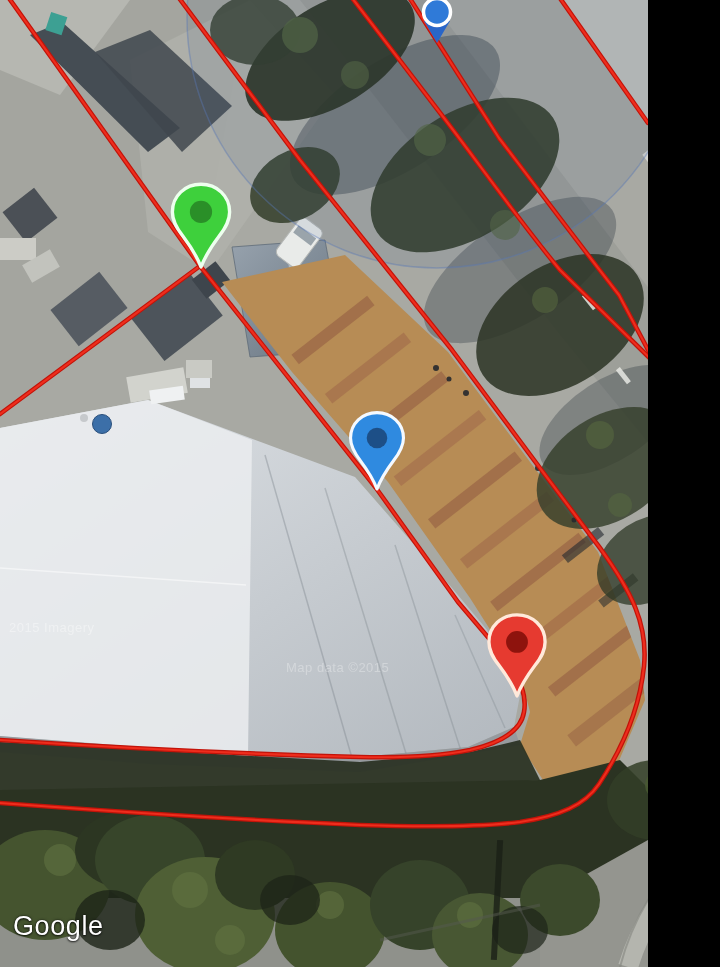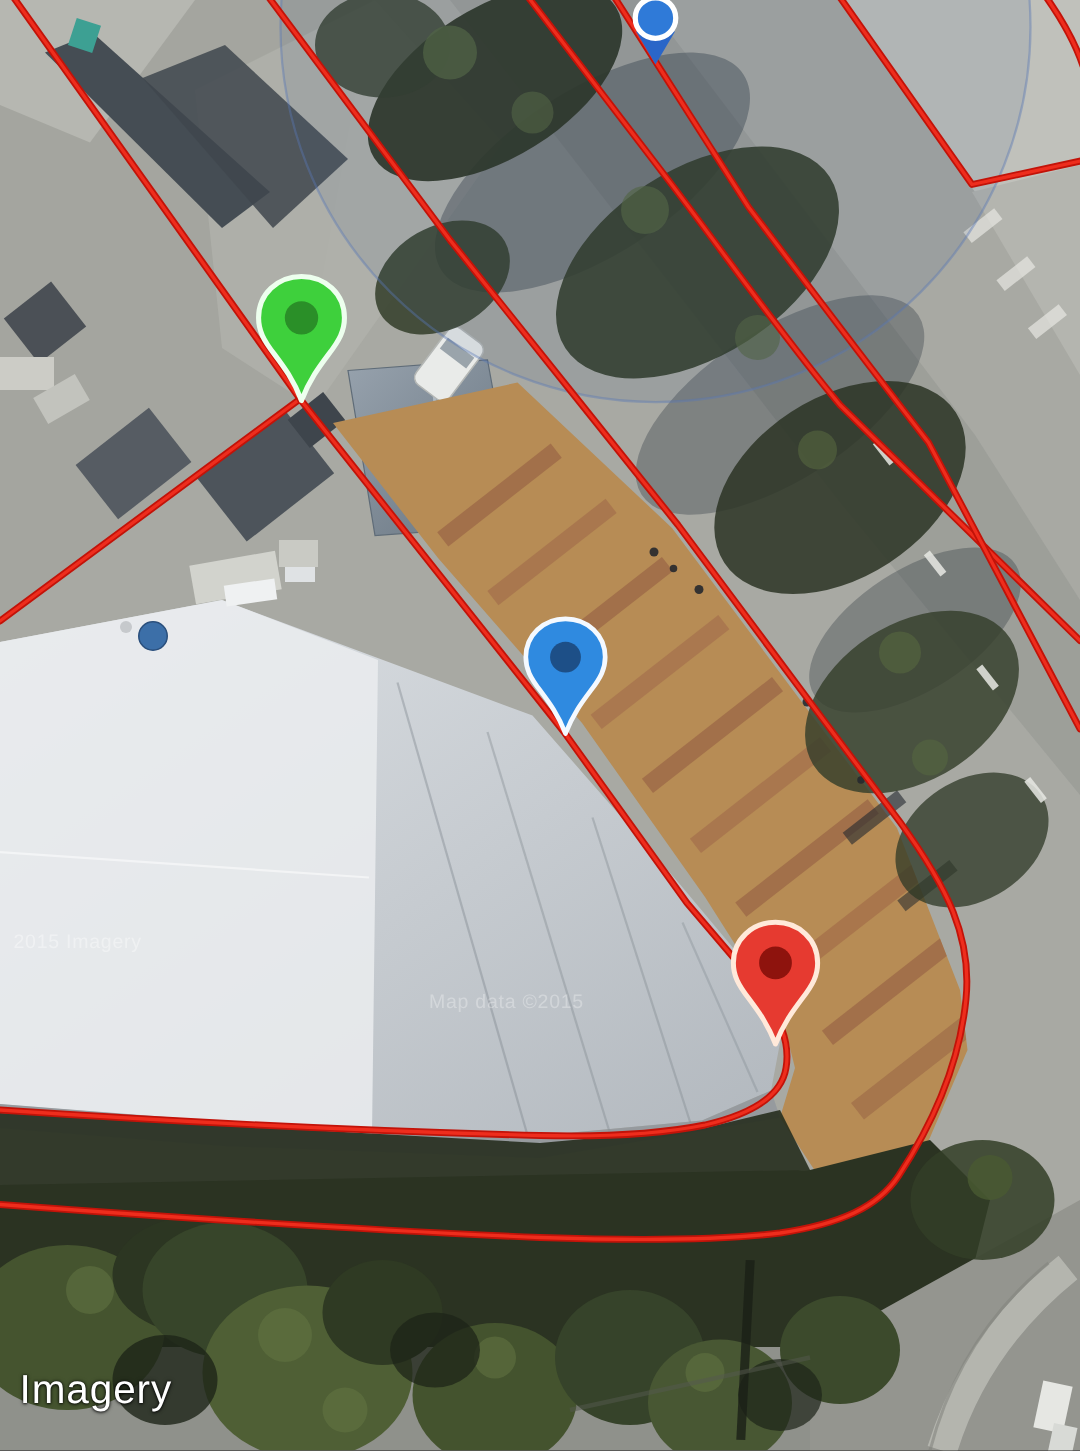--- a/index.html
+++ b/index.html
@@ -1,16 +1,16 @@
 <!DOCTYPE html>
 <html><head>
 <meta charset="utf-8">
 <style>
   html,body{margin:0;padding:0;background:#000;}
-  #stage{position:relative;width:720px;height:967px;overflow:hidden;
+  #stage{position:relative;width:648px;height:967px;overflow:hidden;
          font-family:"Liberation Sans", sans-serif;background:#a8a9a3;}
   #stage svg{position:absolute;left:0;top:0;}
   .google-logo{
     position:absolute;left:13px;top:911px;
     font-size:27px;font-weight:500;letter-spacing:.6px;color:#ffffff;
     text-shadow:0 0 3px rgba(0,0,0,.55),0 1px 2px rgba(0,0,0,.65),0 0 1px rgba(0,0,0,.8);
     user-select:none;cursor:pointer;
   }
   .wm{position:absolute;color:rgba(255,255,255,.38);font-size:13px;letter-spacing:.5px;
       user-select:none;pointer-events:none;white-space:nowrap;}
@@ -208,14 +208,14 @@
         </g>
         <g cursor="pointer">
           <path d="M424,21 L450,21 L437,43 Z" fill="#2a66c8"></path>
           <circle cx="437" cy="12" r="13.5" fill="#2f7ad8" stroke="#ffffff" stroke-width="3.5"></circle>
         </g>
       </g>
   </svg>
 
   <div class="wm wm-left">2015 Imagery</div>
   <div class="wm wm-center">Map data ©2015</div>
-  <div class="google-logo">Imagery</div>
+  <div class="google-logo">Google</div>
 </div>
 
 </body></html>

